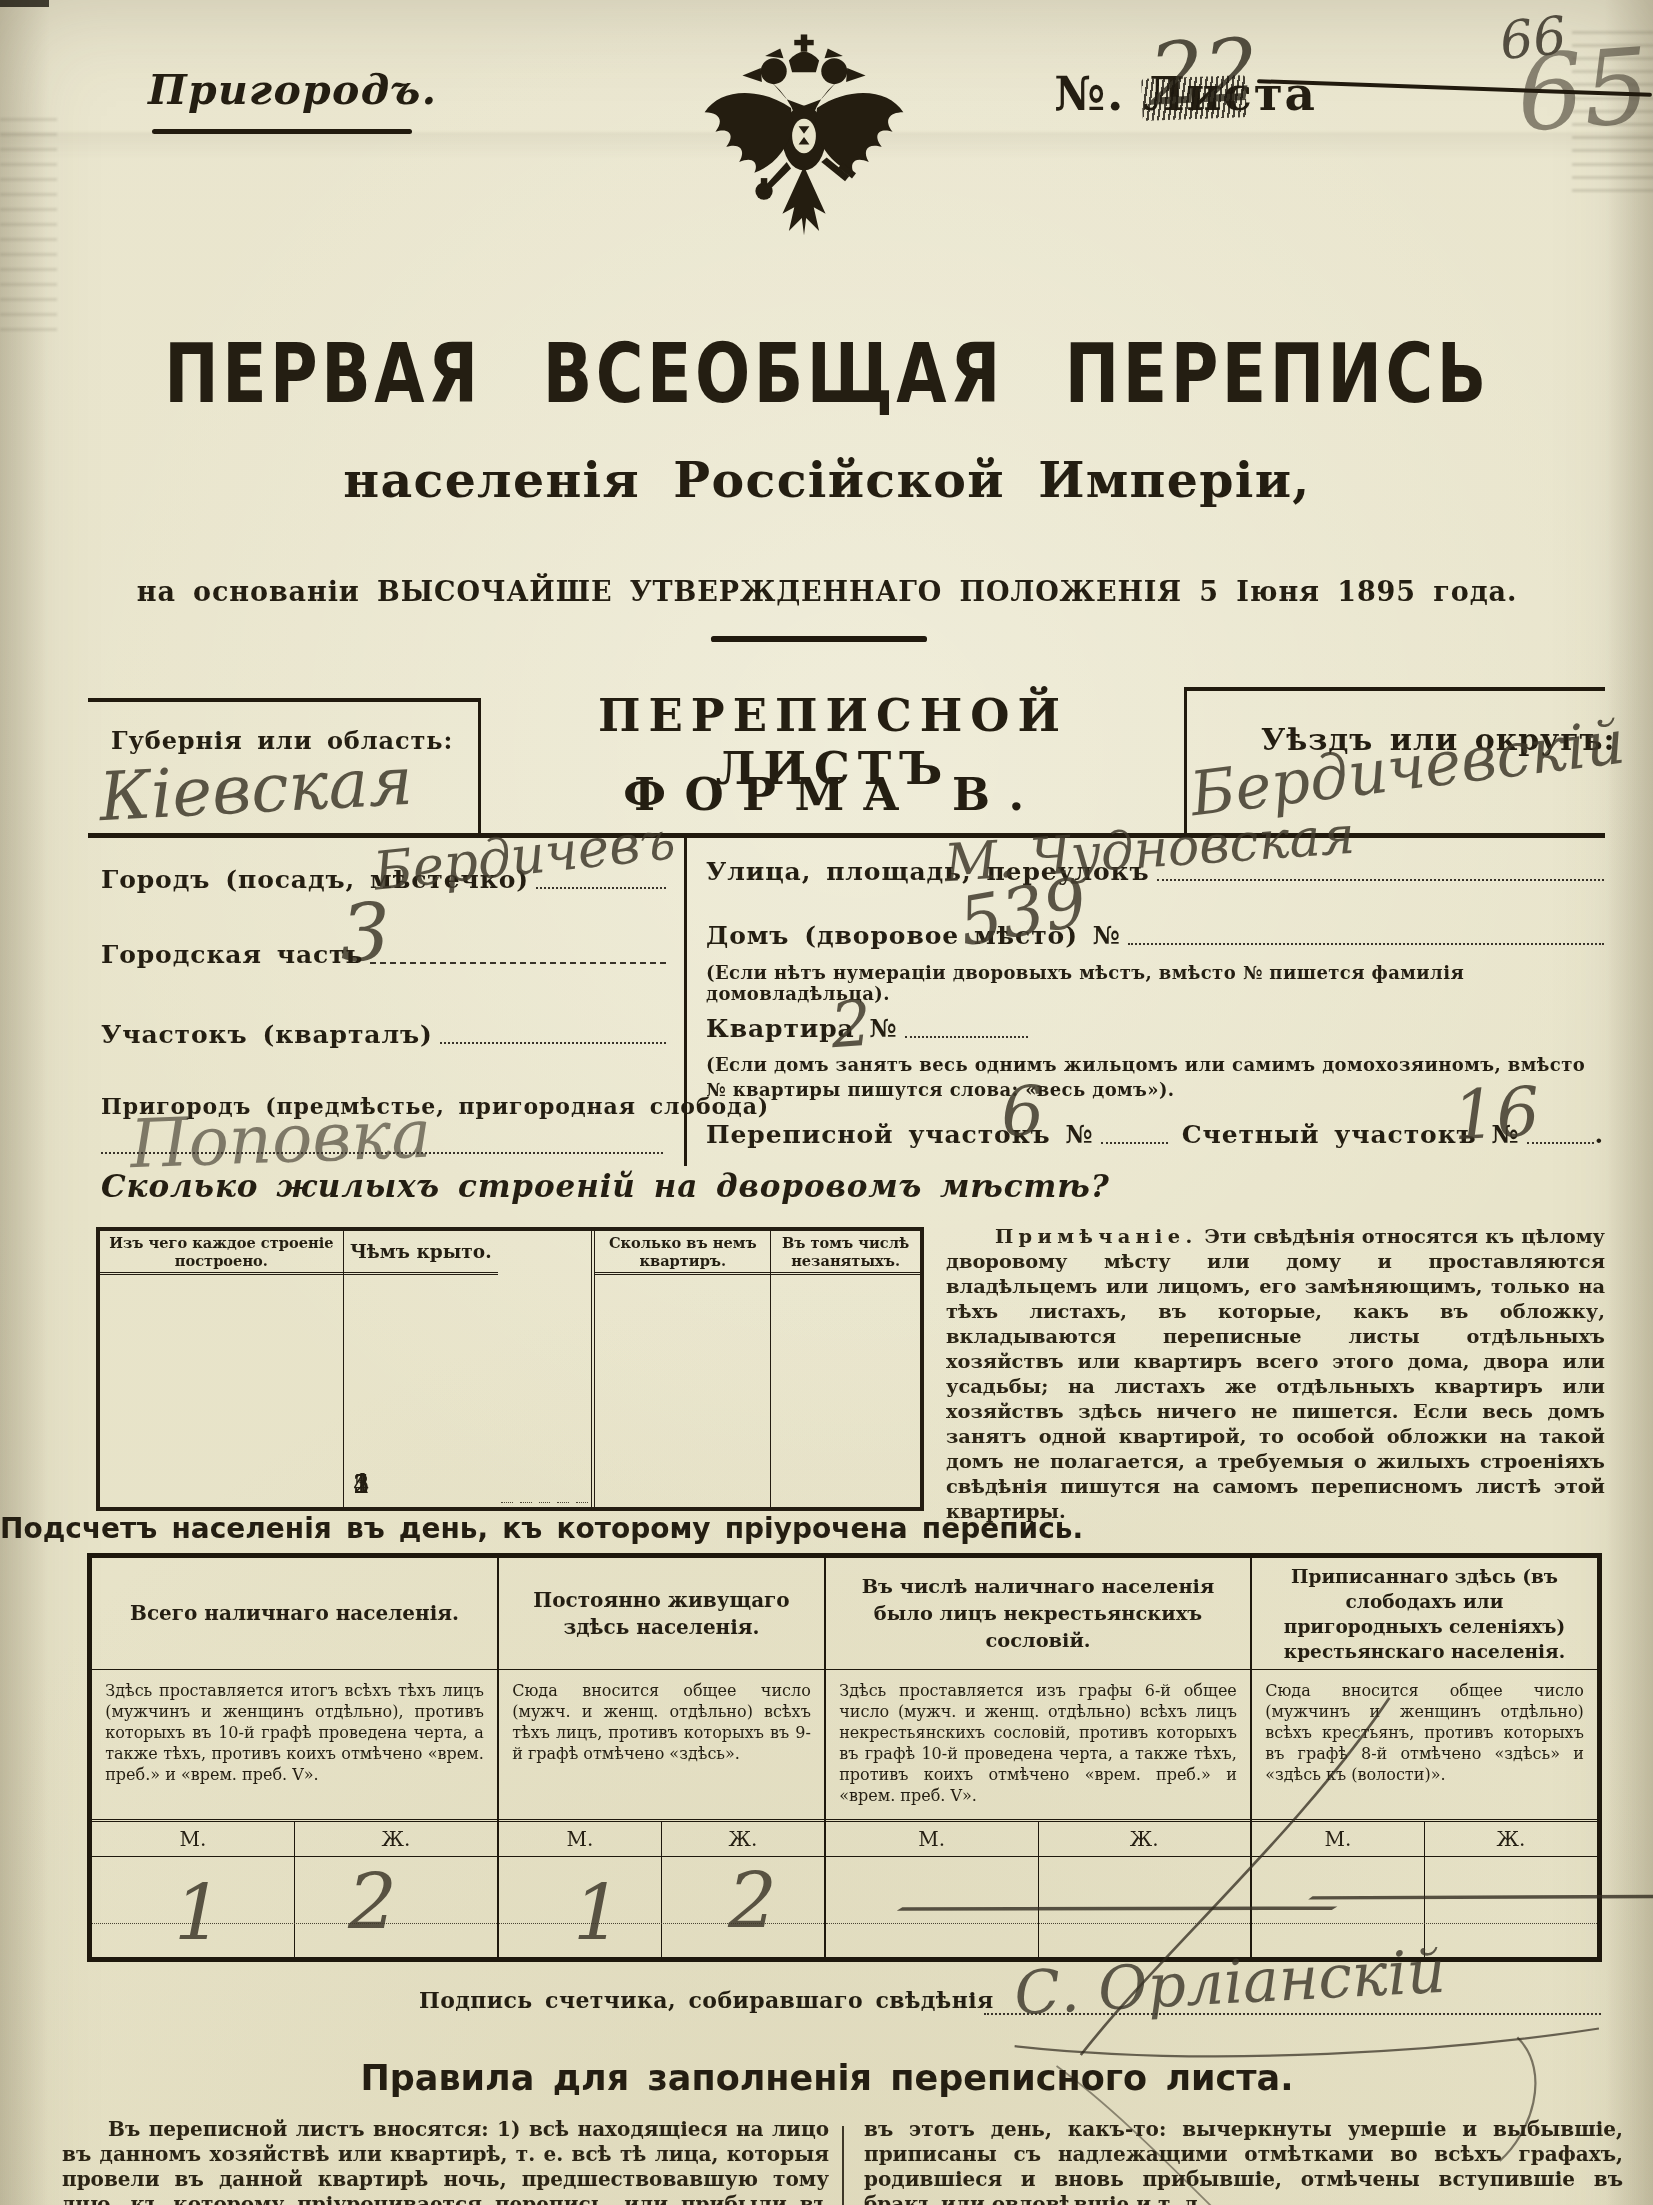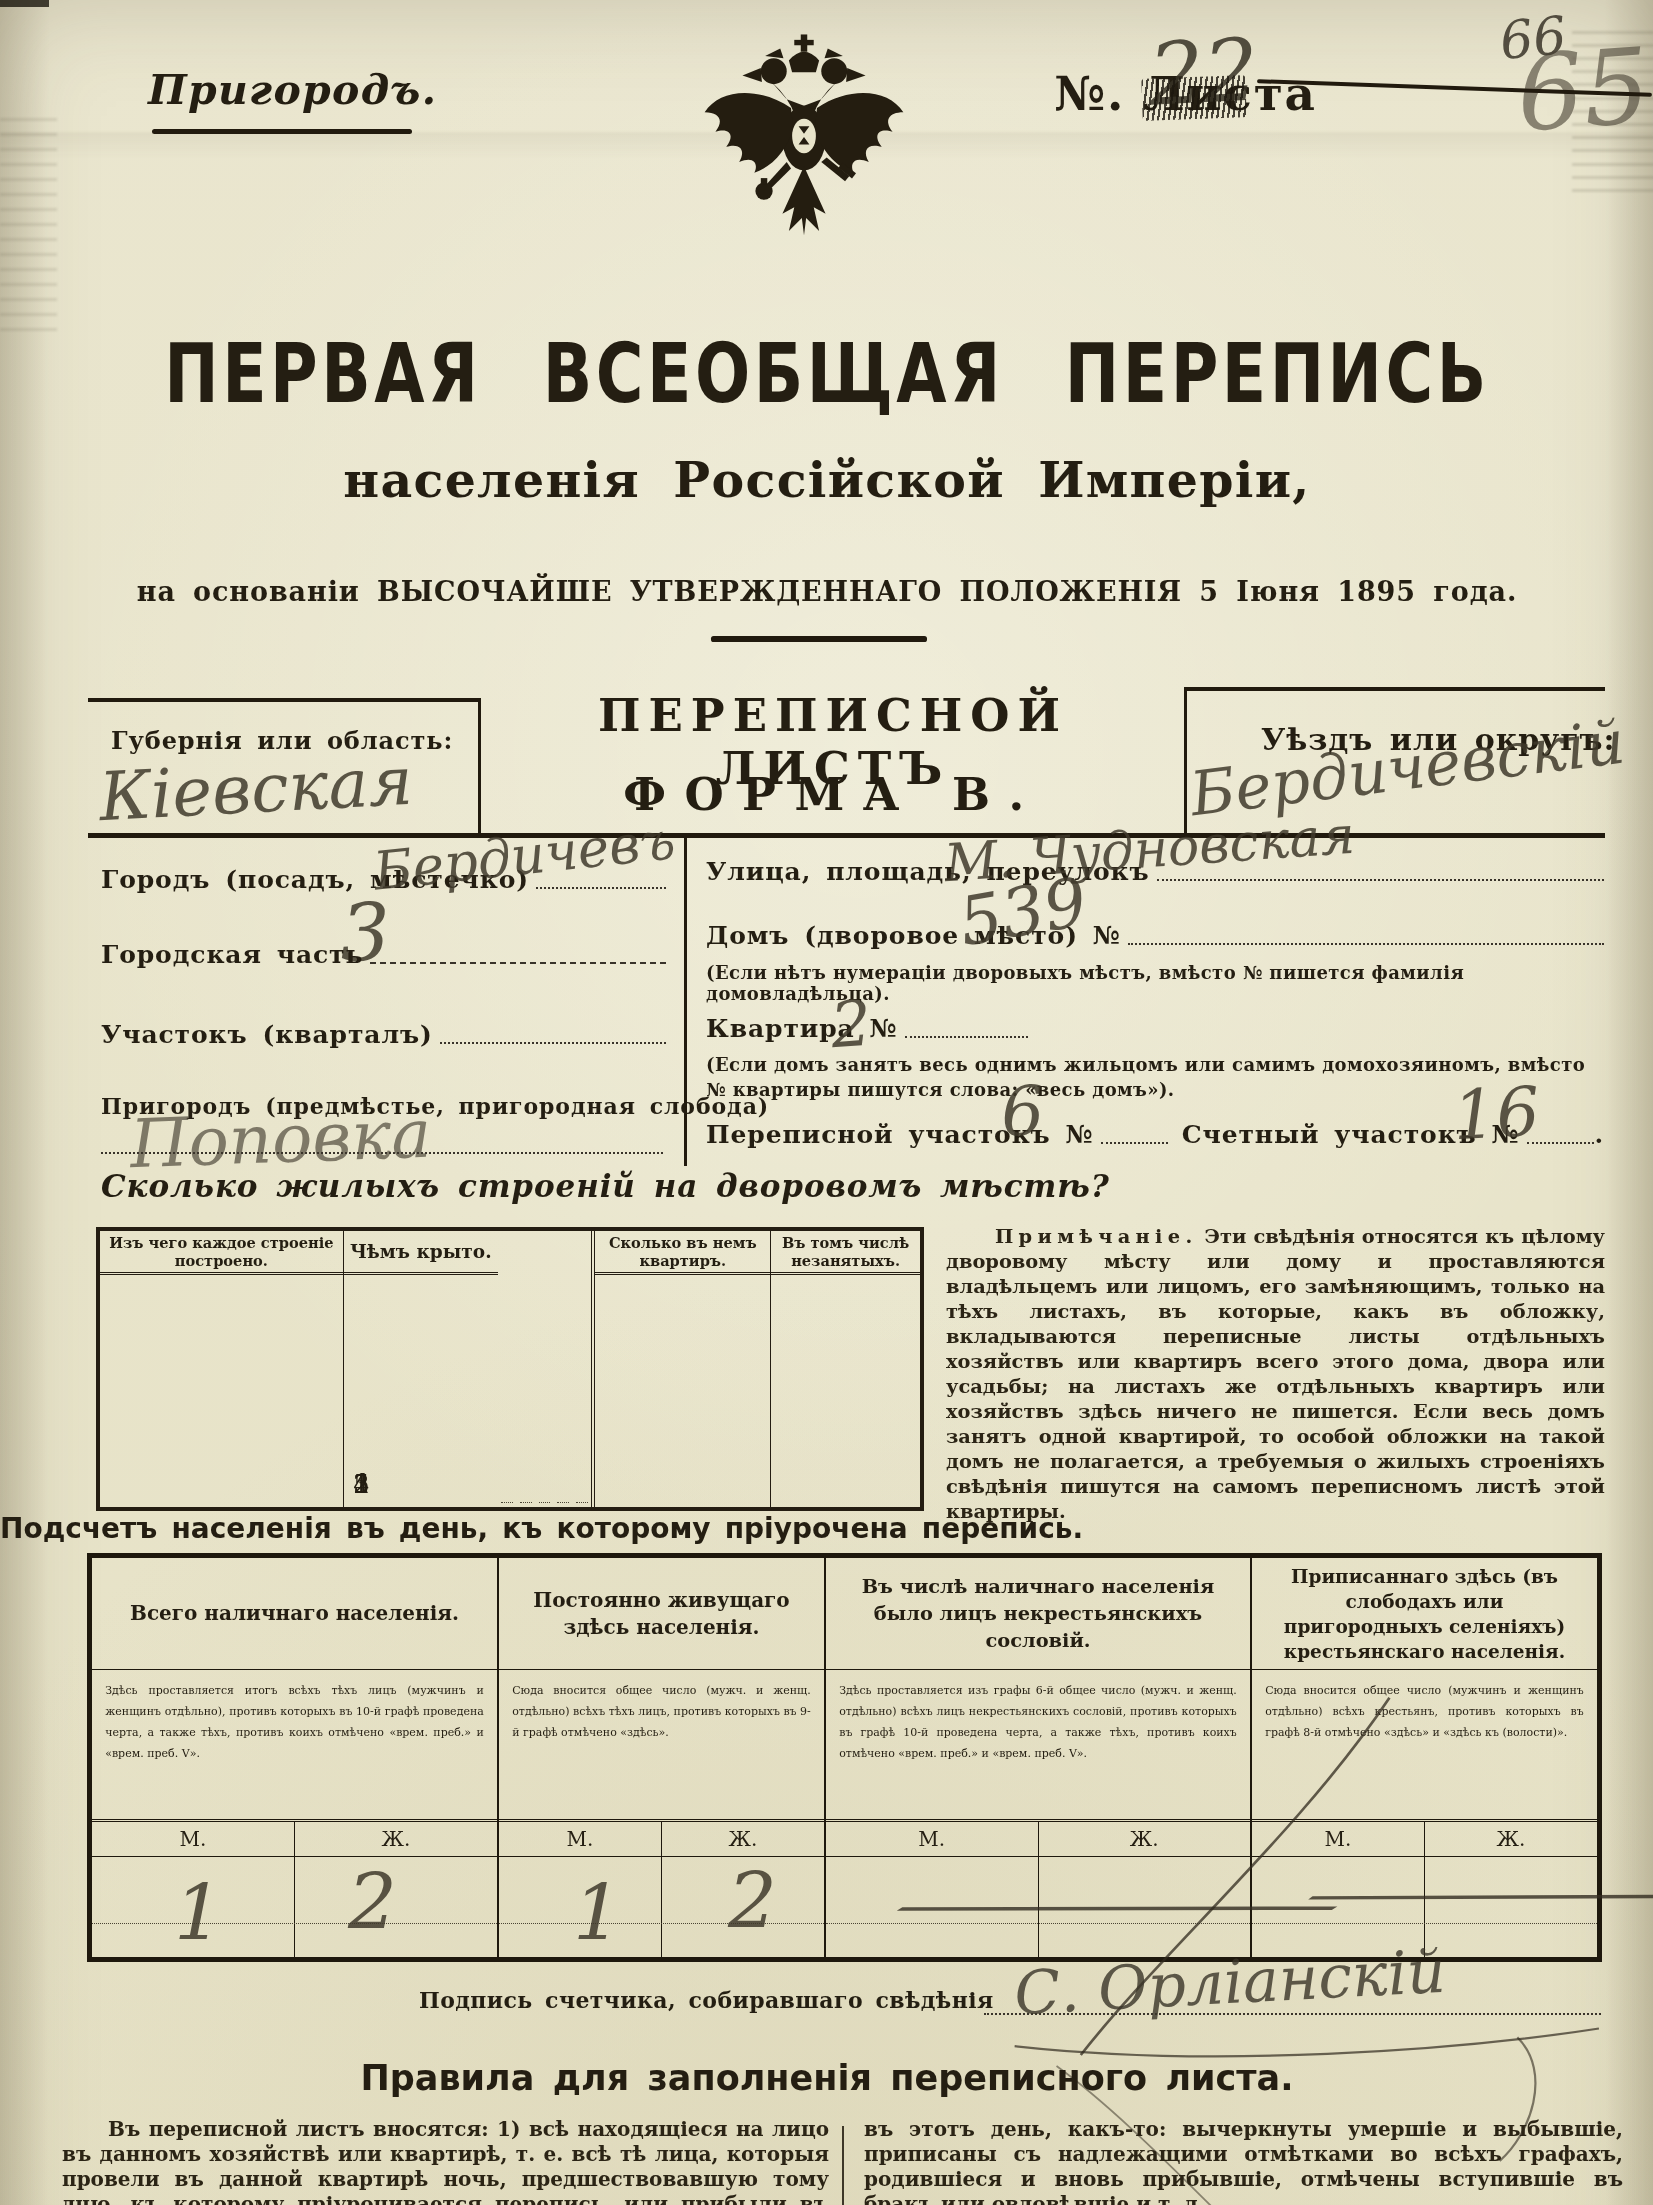--- a/index.html
+++ b/index.html
@@ -42,21 +42,21 @@
   .bcell::after { content:""; position:absolute; left:3.5px; right:3.5px; bottom:4.4px;
                   border-bottom:1.8px dotted #4a4434; }
   .bnum { position:absolute; left:10.6px; bottom:8px; font-size:25.6px; }
 
   
   .ttable { position:absolute; display:flex; border:5.3px solid #1e180d; }
   .tcol { display:flex; flex-direction:column; border-right:2.2px solid #1e180d; }
   .tcol:last-child { border-right:none; }
   .thead { height:111px; display:flex; align-items:center; justify-content:center; text-align:center;
            font-weight:bold; font-size:20px; line-height:27px; padding:0 15px; }
-  .tsub  { border-top:1.8px solid #1e180d; height:150px; font-size:11px; line-height:21px;
+  .tsub  { border-top:1.8px solid #1e180d; height:150px; font-size:16px; line-height:21px;
            padding:9.7px 13.2px 0 13.2px; text-align:justify; }
   .tmf   { border-top:3.5px double #1e180d; display:flex; height:37px; font-size:20px; }
   .tm,.tf{ flex:1; display:flex; align-items:center; justify-content:center; }
   .tm    { border-right:1.3px solid #1e180d; }
   .tdata { border-top:1.8px solid #1e180d; flex:1; display:flex; position:relative; }
   .tdata::after { content:""; position:absolute; left:0; right:0; top:66px;
                   border-bottom:1.8px dotted #4a4434; }
   .tdm,.tdf { flex:1; } .tdm { border-right:1.3px solid #1e180d; }
 
   .rules p { margin:0 0 2.6px 0; text-indent:46px; text-align:justify;

